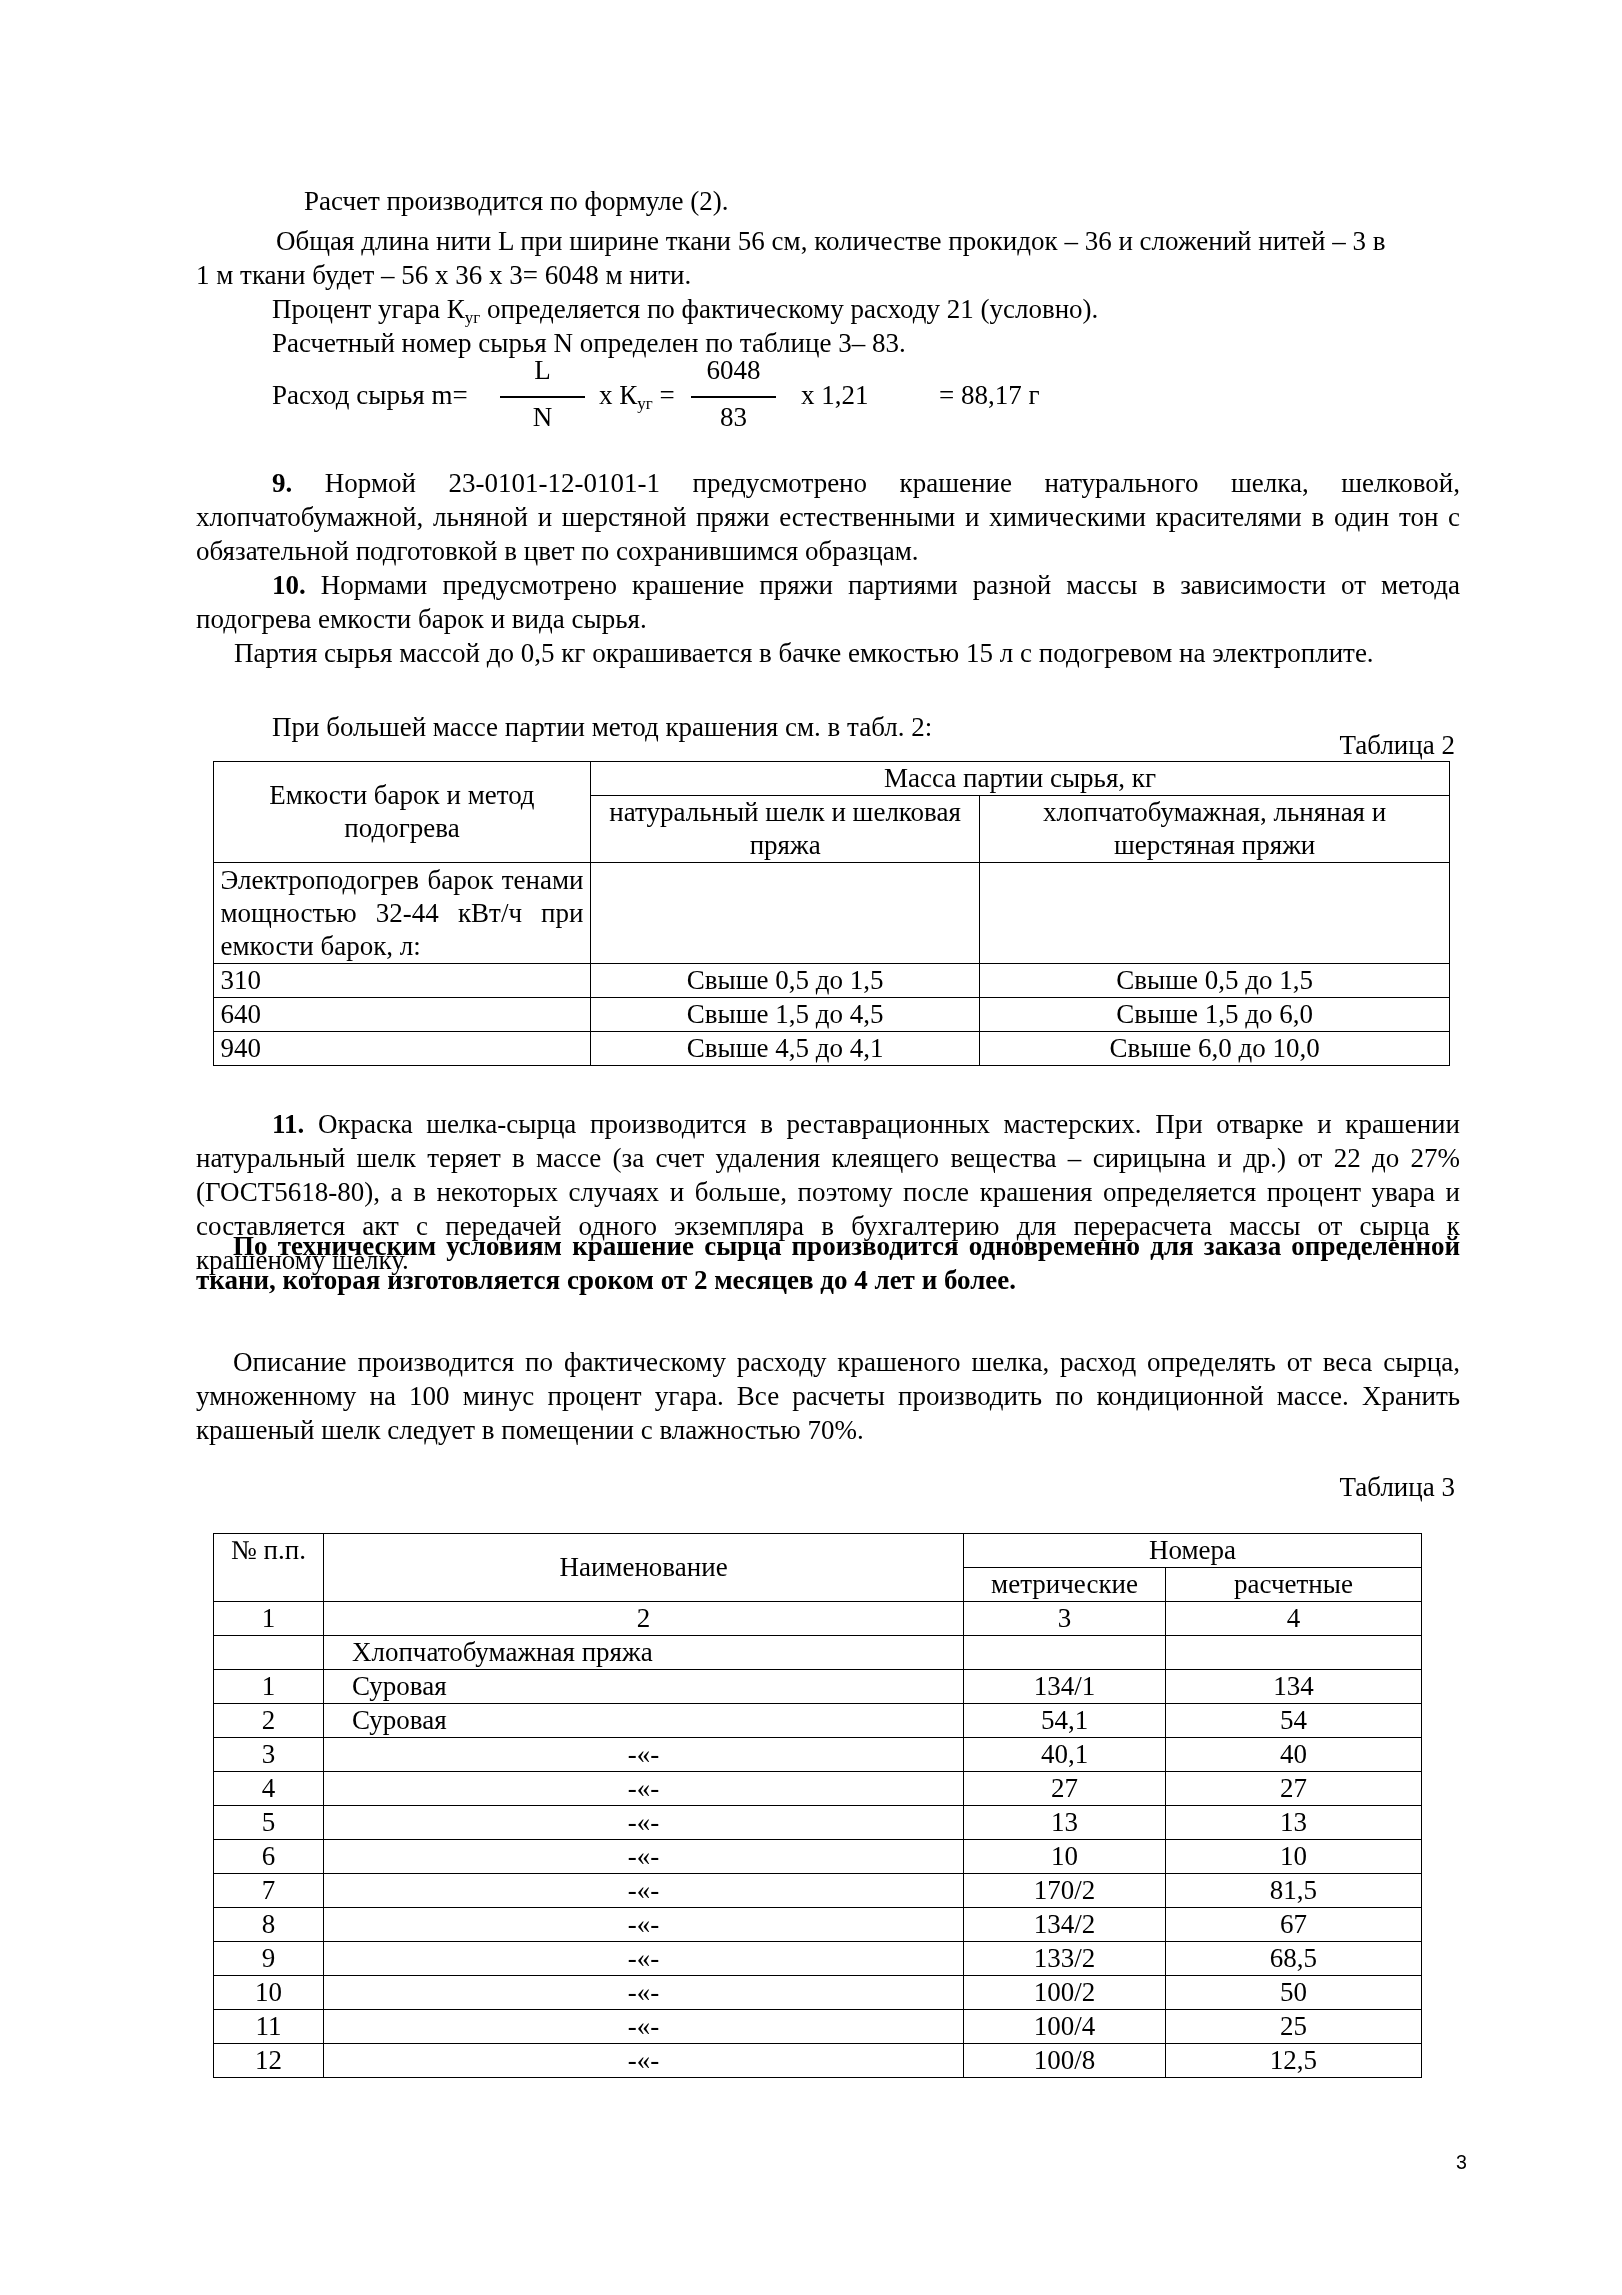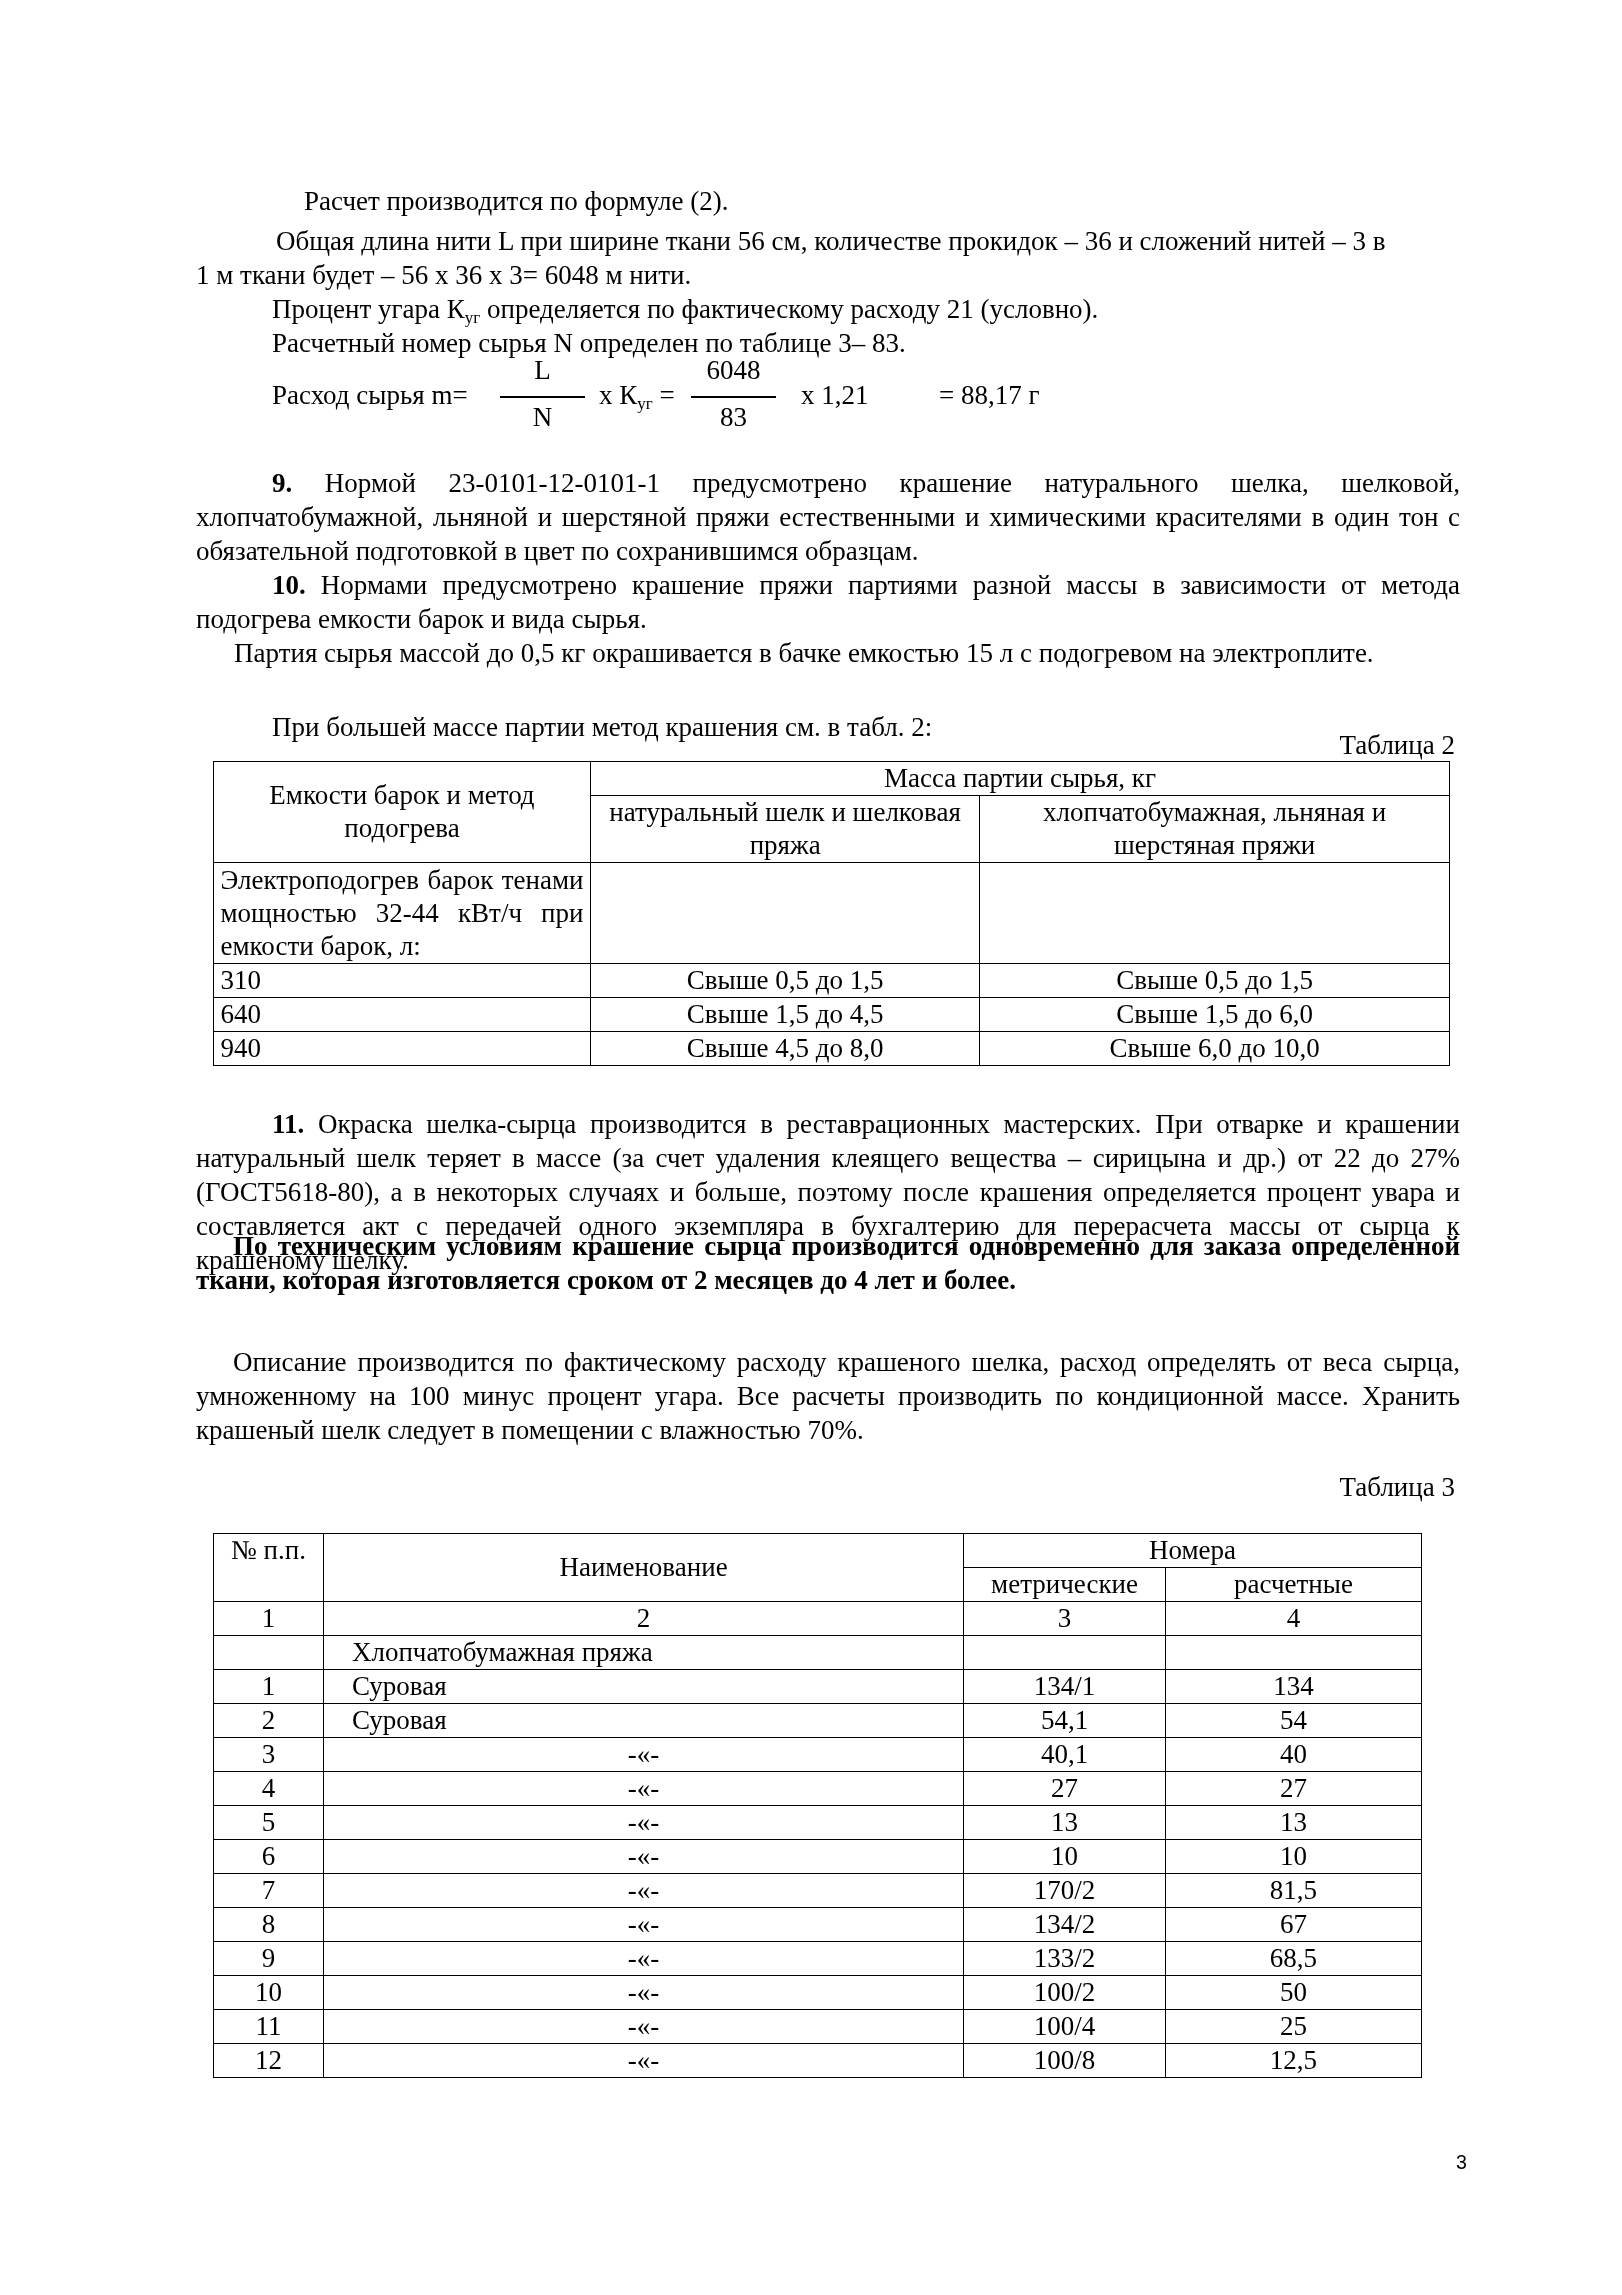--- a/index.html
+++ b/index.html
@@ -97,21 +97,21 @@
       <td class="c">Свыше 0,5 до 1,5</td>
       <td class="c">Свыше 0,5 до 1,5</td>
     </tr>
     <tr style="height:33px;">
       <td class="l">640</td>
       <td class="c">Свыше 1,5 до 4,5</td>
       <td class="c">Свыше 1,5 до 6,0</td>
     </tr>
     <tr style="height:33px;">
       <td class="l">940</td>
-      <td class="c">Свыше 4,5 до 8,0</td>
+      <td class="c">Свыше 4,5 до 4,1</td>
       <td class="c">Свыше 6,0 до 10,0</td>
     </tr>
   </tbody>
     </table>
 
   <div class="p ind" style="top:1107px;">
     <b>11.</b><span> Окраска шелка-сырца производится в реставрационных мастерских. При отварке и крашении натуральный шелк теряет в массе (за счет удаления клеящего вещества – сирицына и др.) от 22 до 27% (ГОСТ5618-80), а в некоторых случаях и больше, поэтому после крашения определяется процент увара и составляется акт с передачей одного экземпляра в бухгалтерию для перерасчета массы от сырца к крашеному шелку.</span>
   </div>
   <div class="p ind2" style="top:1229px;font-weight:bold;">По техническим условиям крашение сырца производится одновременно для заказа определенной ткани, которая изготовляется сроком от 2 месяцев до 4 лет и более.</div>
   <div class="p ind2" style="top:1345px;">Описание производится по фактическому расходу крашеного шелка, расход определять от веса сырца, умноженному на 100 минус процент угара. Все расчеты производить по кондиционной массе. Хранить крашеный шелк следует в помещении с влажностью 70%.</div>

